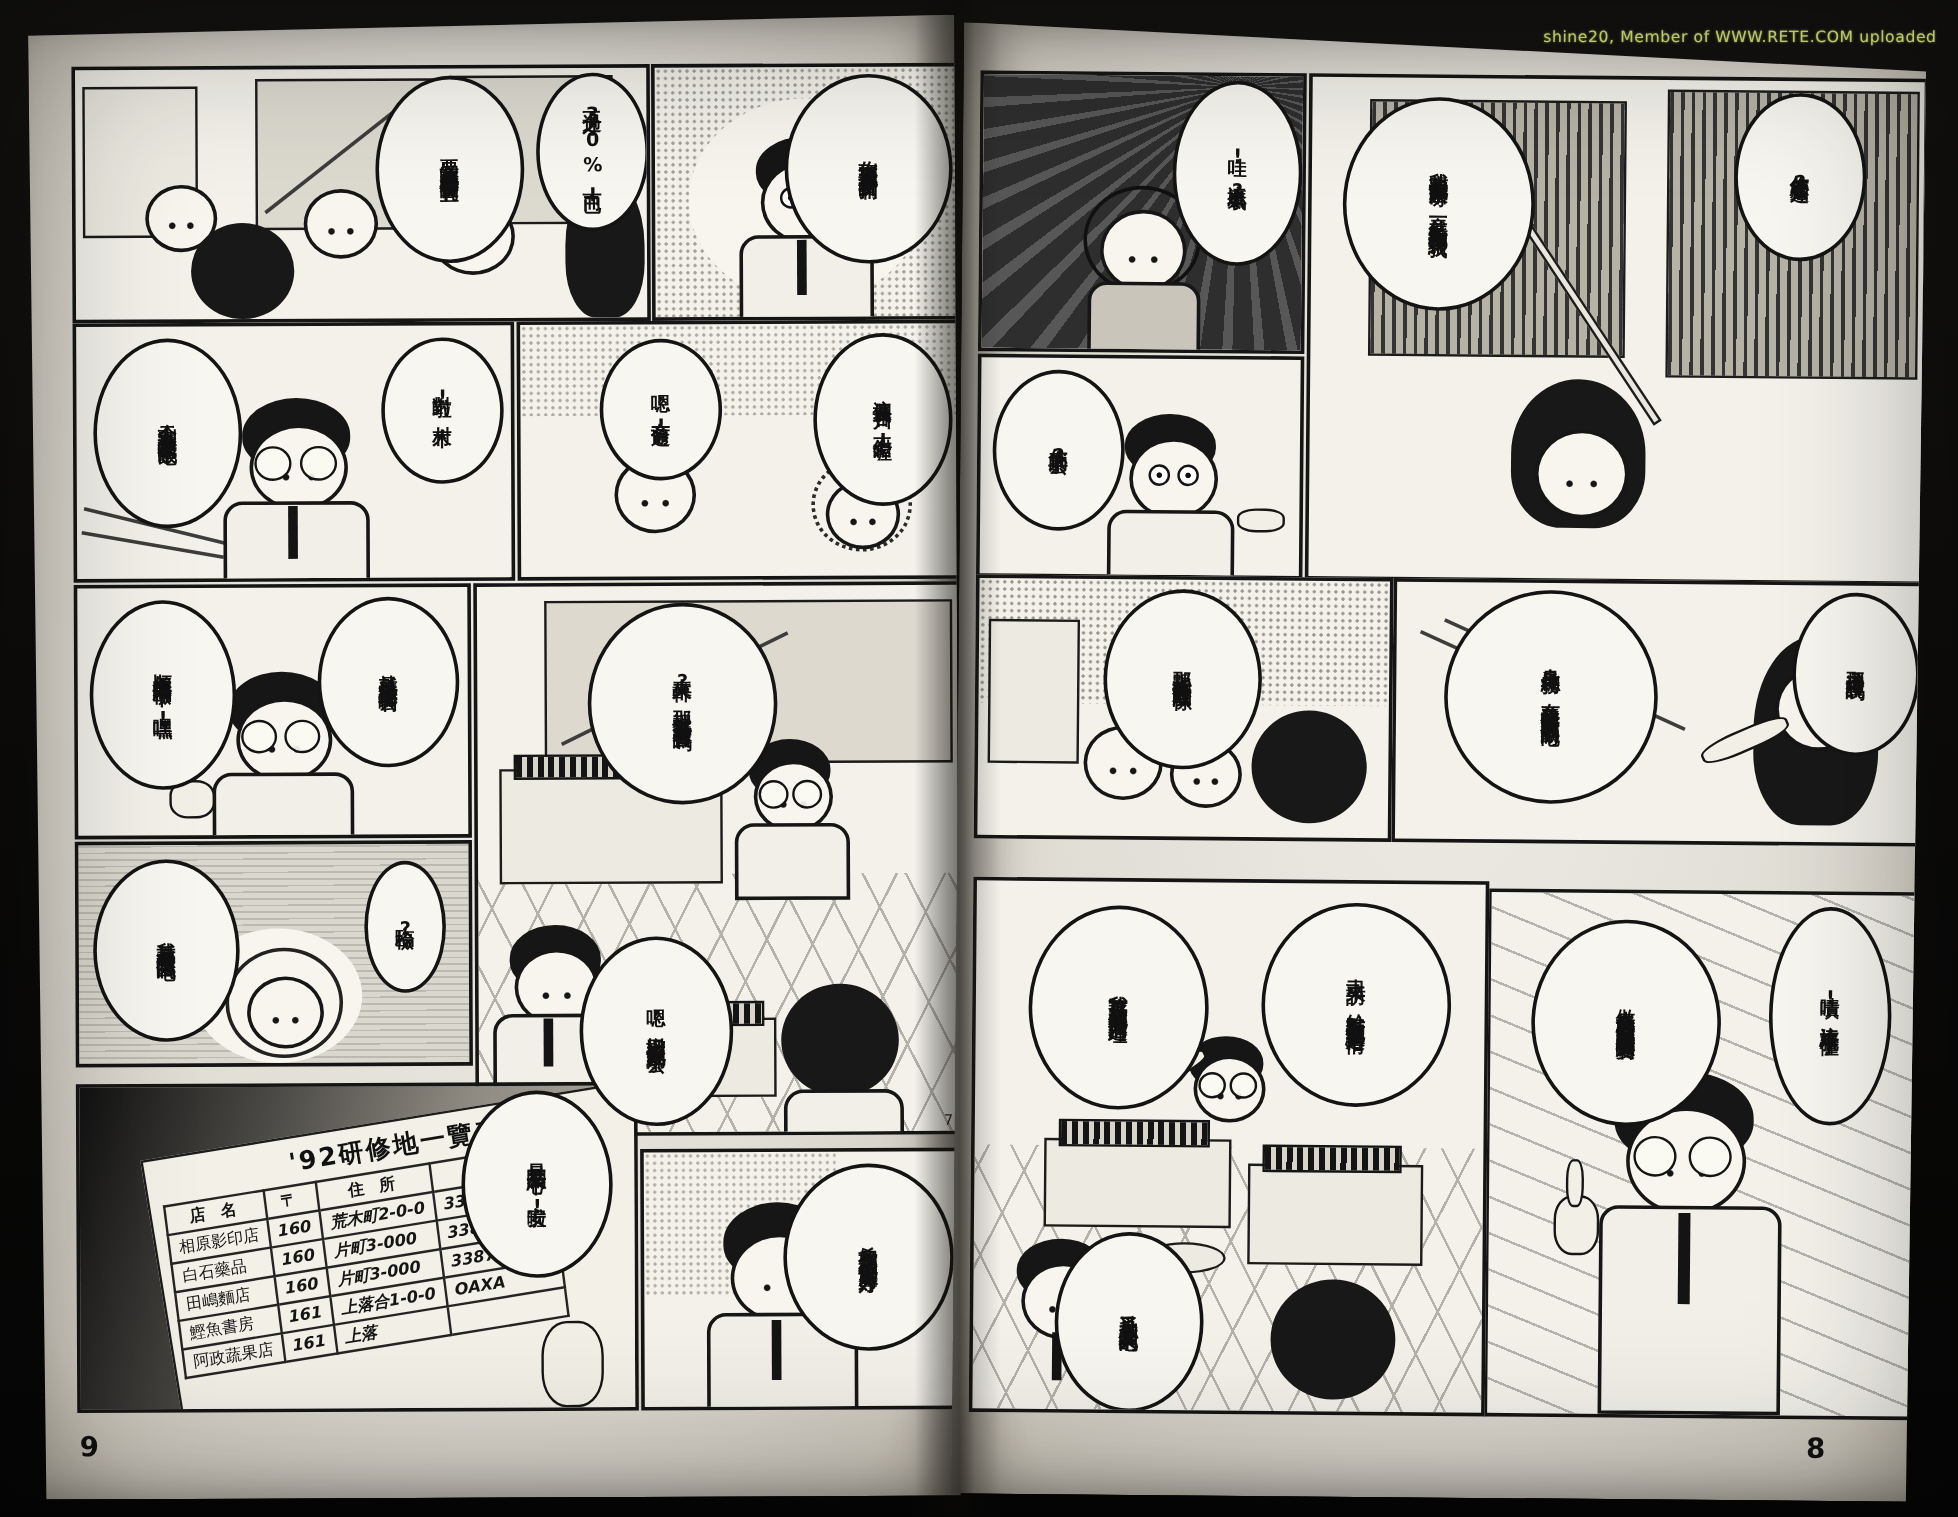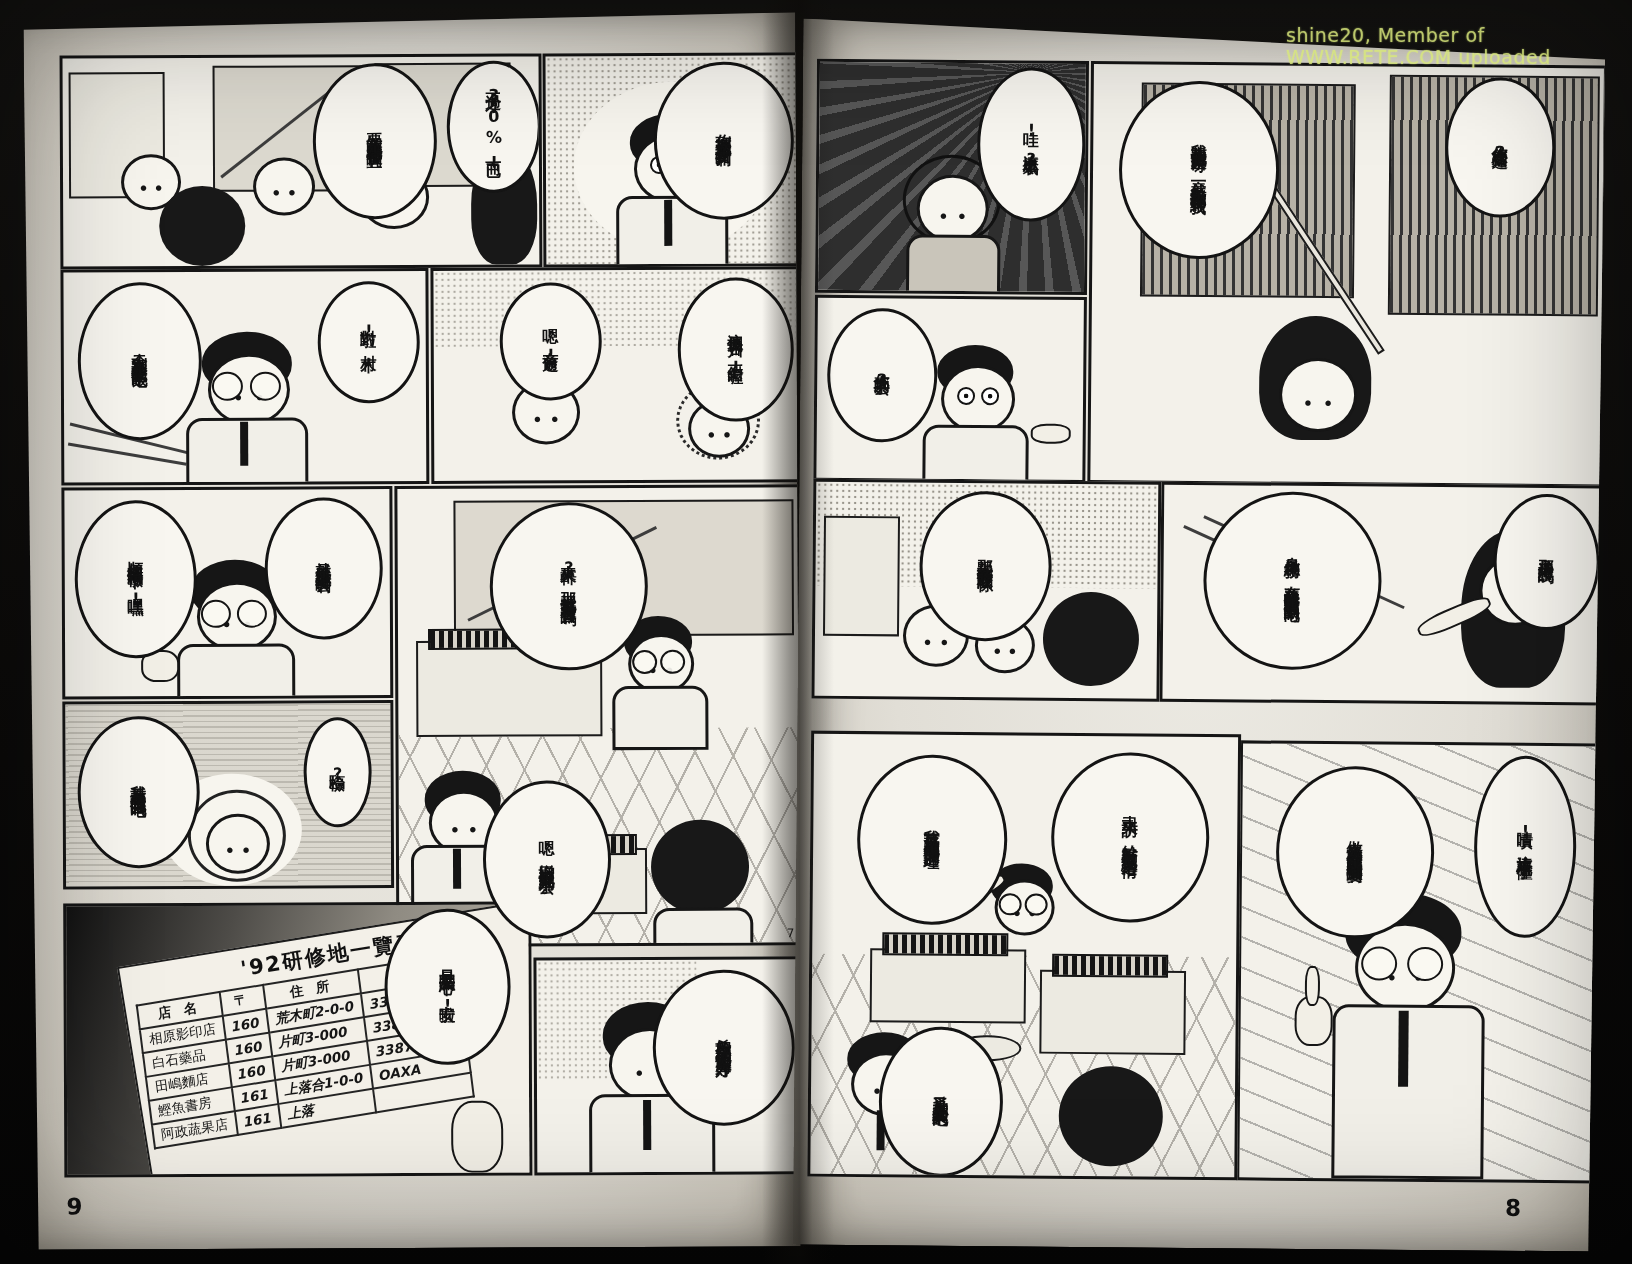--- a/index.html
+++ b/index.html
@@ -55,21 +55,21 @@
   
   .paper{position:absolute;background:#f3f0e8;border:2.5px solid #1d1d1d;transform:rotate(-9deg);
          box-shadow:4px 5px 0 rgba(10,10,10,.55);}
   .paper-title{font-weight:bold;font-size:21px;color:#111;text-align:center;padding:6px 0 2px 0;letter-spacing:2px;}
   table.doc{border-collapse:collapse;margin:2px 0 0 8px;transform:skewX(-2deg);}
   table.doc th,table.doc td{border:2.2px solid #242424;font-size:13.5px;color:#151515;padding:2px 7px;white-space:nowrap;}
   table.doc th{font-weight:bold;letter-spacing:4px;}
   table.doc td.hand{font-style:italic;font-weight:600;}
   
   .watermark{position:absolute;left:1286px;top:24px;z-index:10;color:#d9e87c;opacity:.85;
-             font-size:19px;letter-spacing:.5px;text-shadow:0 0 2px rgba(217,232,124,.7);
+             font-size:13px;letter-spacing:.5px;text-shadow:0 0 2px rgba(217,232,124,.7);
              font-family:"DejaVu Sans",sans-serif;}
 </style>
 </head>
 <body>
 
 <div id="photo">
 
   <div class="page page-left">
 
     <div class="panel" style="left:36px;top:40px;width:476px;height:208px;">

